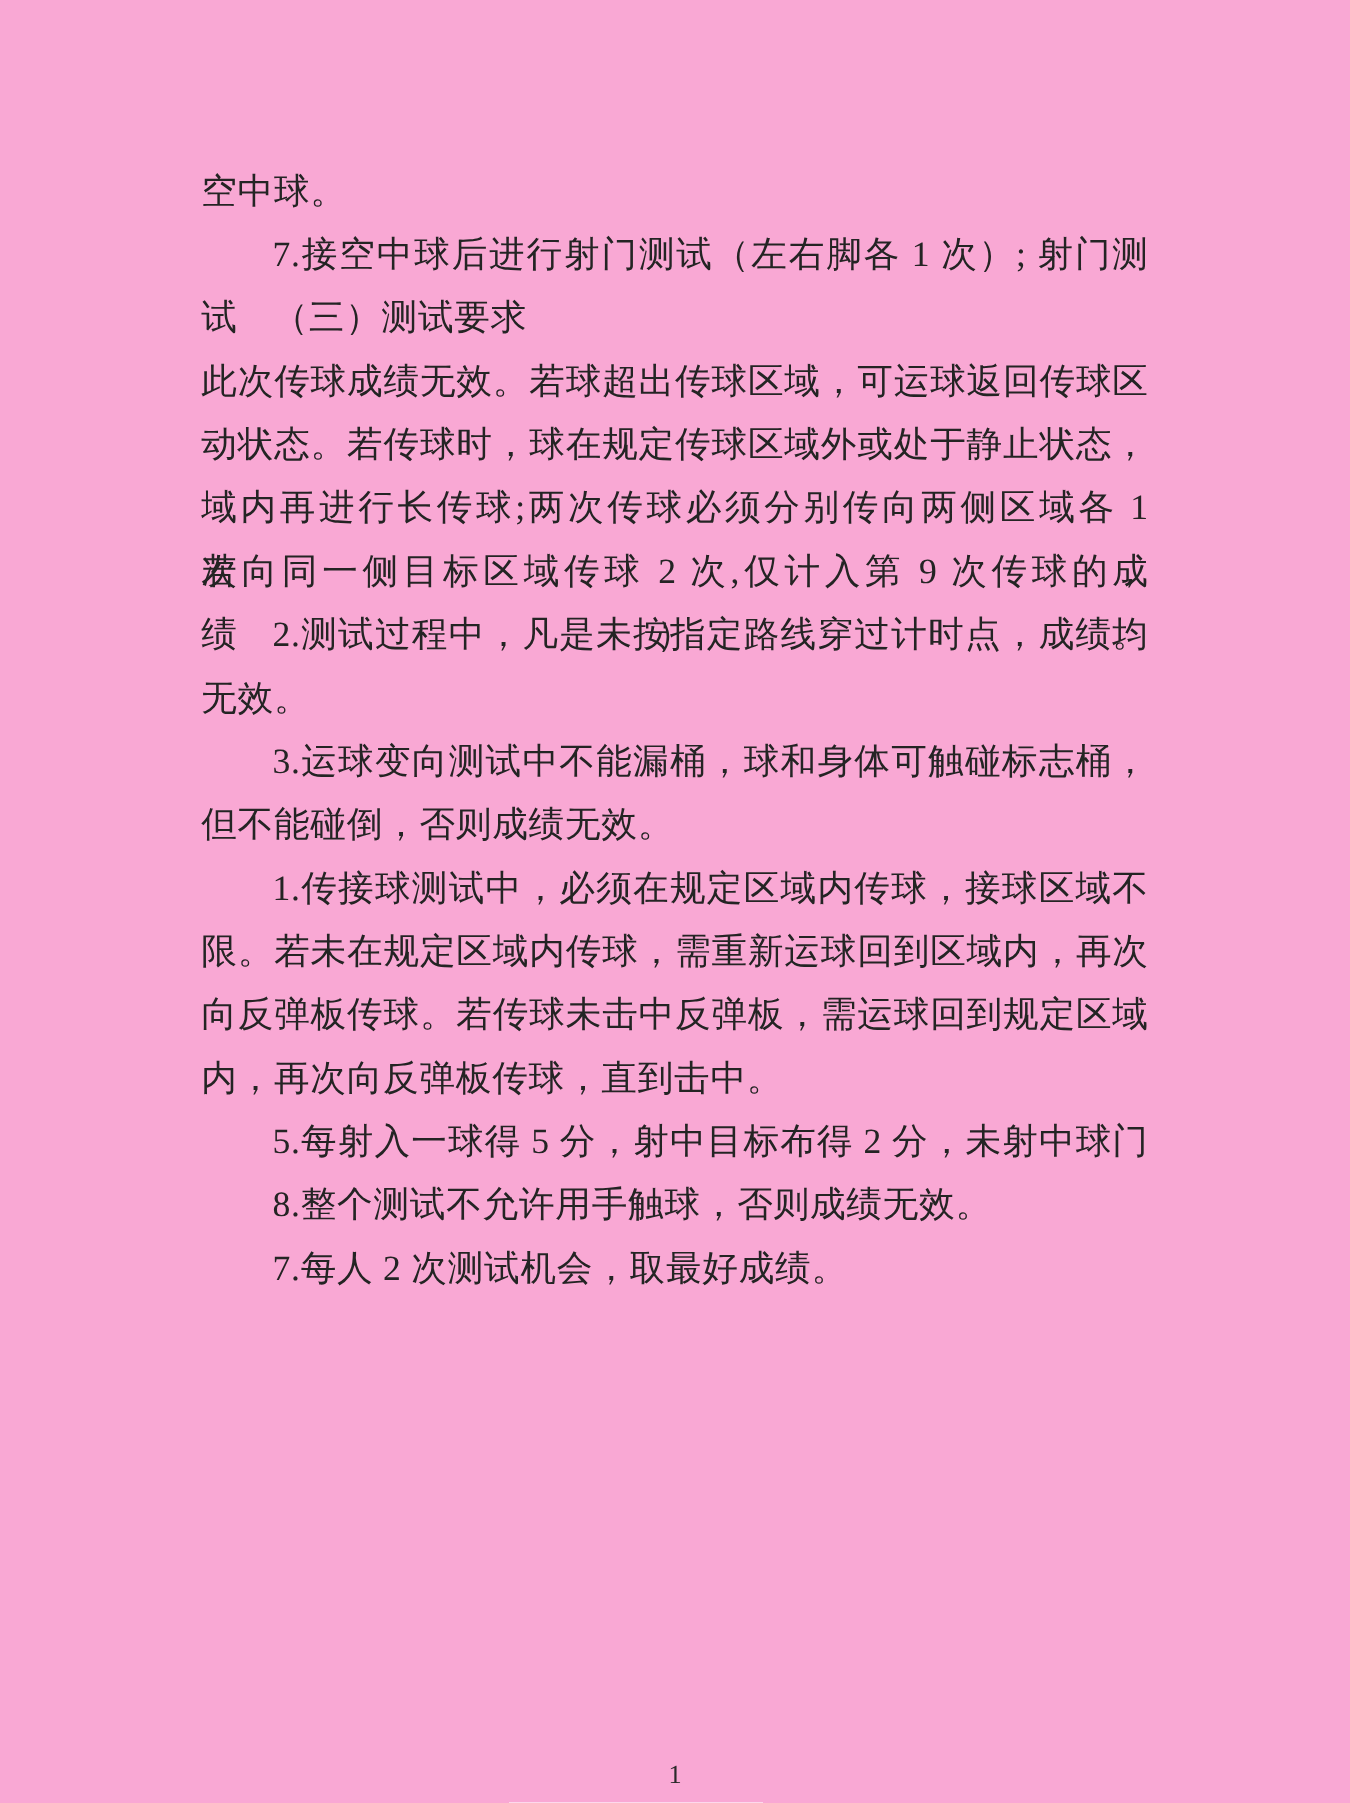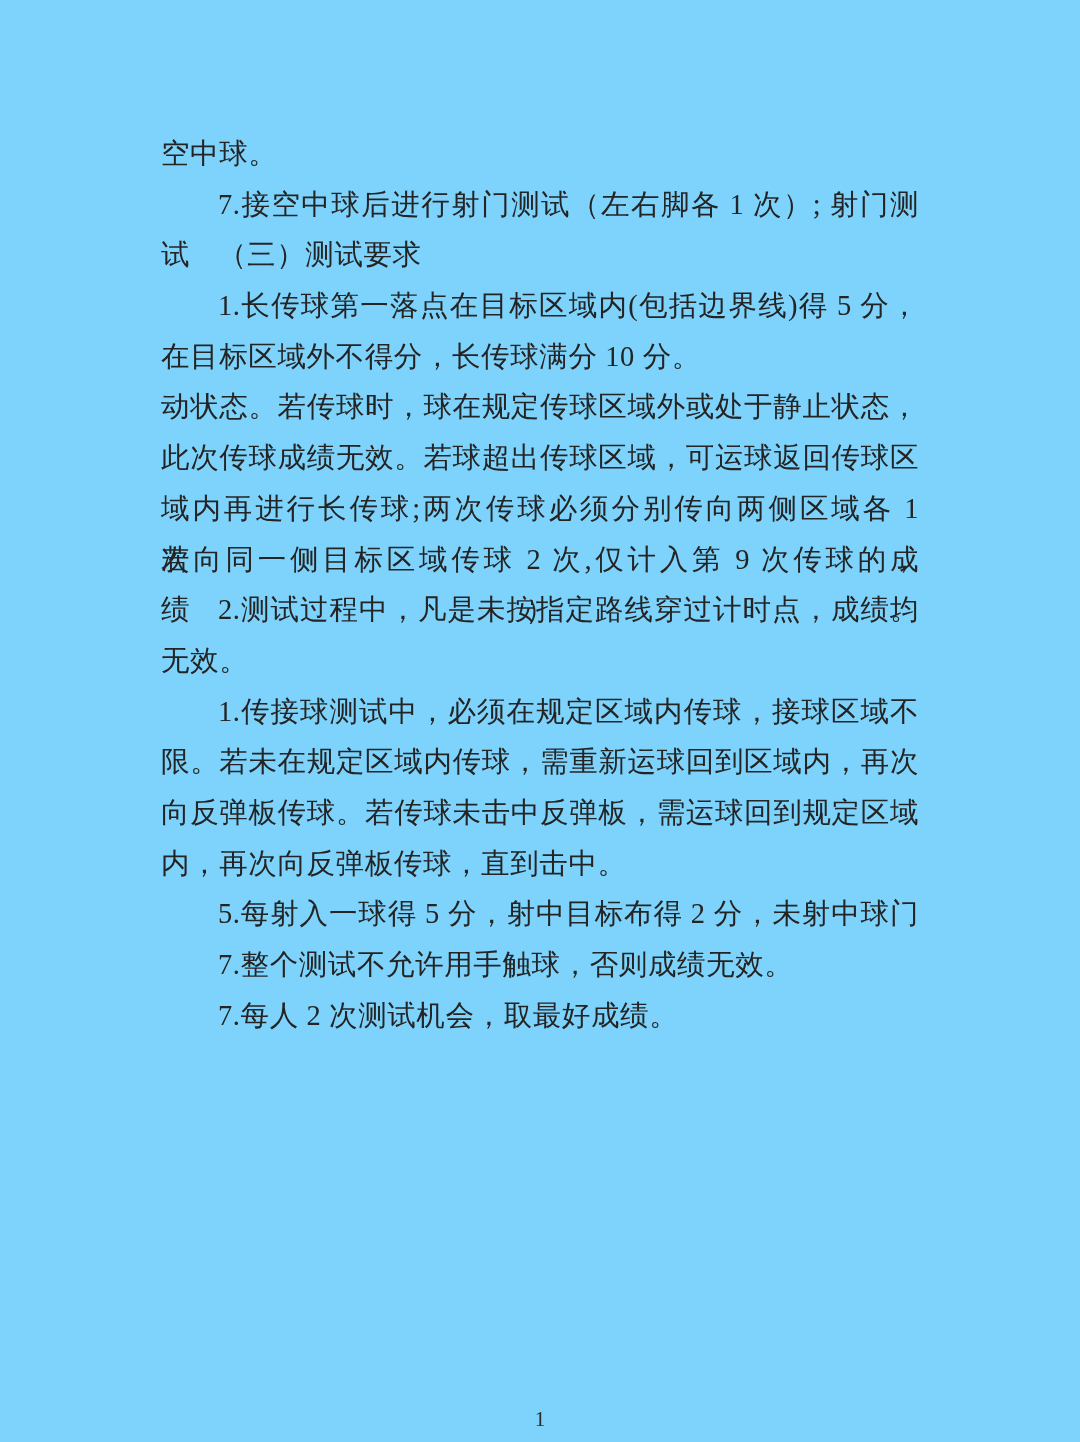--- a/index.html
+++ b/index.html
@@ -5,21 +5,21 @@
   html, body {
     margin: 0;
     padding: 0;
     background: #ffffff;
     font-family: "Liberation Serif", "DejaVu Serif", serif;
   }
   .page {
     position: relative;
     width: 1080px;
     height: 1442px;
-    background: #7dd3fc;
+    background: #f9a8d4;
     overflow: hidden;
     color: #212121;
   }
   .doc-body {
     position: absolute;
     left: 161px;
     top: 129px;
     width: 758px;
   }
   .para { margin: 0; padding: 0; }
@@ -61,43 +61,43 @@
       <div class="para">
         <div class="line">空中球。</div>
       </div>
       <div class="para">
         <div class="line justify indent">7.接空中球后进行射门测试（左右脚各 1 次）; 射门测试</div>
       </div>
       <div class="para">
         <div class="line indent">（三）测试要求</div>
       </div>
       <div class="para">
-        <div class="line justify indent">1.长传球第一落点在目标区域内(包括边界线)得 5 分，</div>
-        <div class="line">在目标区域外不得分，长传球满分 10 分。</div>
-      </div>
-      <div class="para">
+        <div class="line justify">此次传球成绩无效。若球超出传球区域，可运球返回传球区</div>
         <div class="line justify">动状态。若传球时，球在规定传球区域外或处于静止状态，</div>
-        <div class="line justify">此次传球成绩无效。若球超出传球区域，可运球返回传球区</div>
         <div class="line justify">域内再进行长传球;两次传球必须分别传向两侧区域各 1 次，</div>
         <div class="line justify">若向同一侧目标区域传球 2 次,仅计入第 9 次传球的成绩）。</div>
       </div>
       <div class="para">
         <div class="line justify indent">2.测试过程中，凡是未按指定路线穿过计时点，成绩均</div>
         <div class="line">无效。</div>
+      </div>
+      <div class="para">
+        <div class="line justify indent">3.运球变向测试中不能漏桶，球和身体可触碰标志桶，</div>
+        <div class="line">但不能碰倒，否则成绩无效。</div>
       </div>
       <div class="para">
         <div class="line justify indent">1.传接球测试中，必须在规定区域内传球，接球区域不</div>
         <div class="line justify">限。若未在规定区域内传球，需重新运球回到区域内，再次</div>
         <div class="line justify">向反弹板传球。若传球未击中反弹板，需运球回到规定区域</div>
         <div class="line">内，再次向反弹板传球，直到击中。</div>
       </div>
       <div class="para">
         <div class="line justify indent">5.每射入一球得 5 分，射中目标布得 2 分，未射中球门</div>
       </div>
       <div class="para">
-        <div class="line indent">7.整个测试不允许用手触球，否则成绩无效。</div>
+        <div class="line indent">8.整个测试不允许用手触球，否则成绩无效。</div>
       </div>
       <div class="para">
         <div class="line indent">7.每人 2 次测试机会，取最好成绩。</div>
       </div>
     </div>
   <div class="page-footer">1</div>
 </div>
 
 </body></html>

